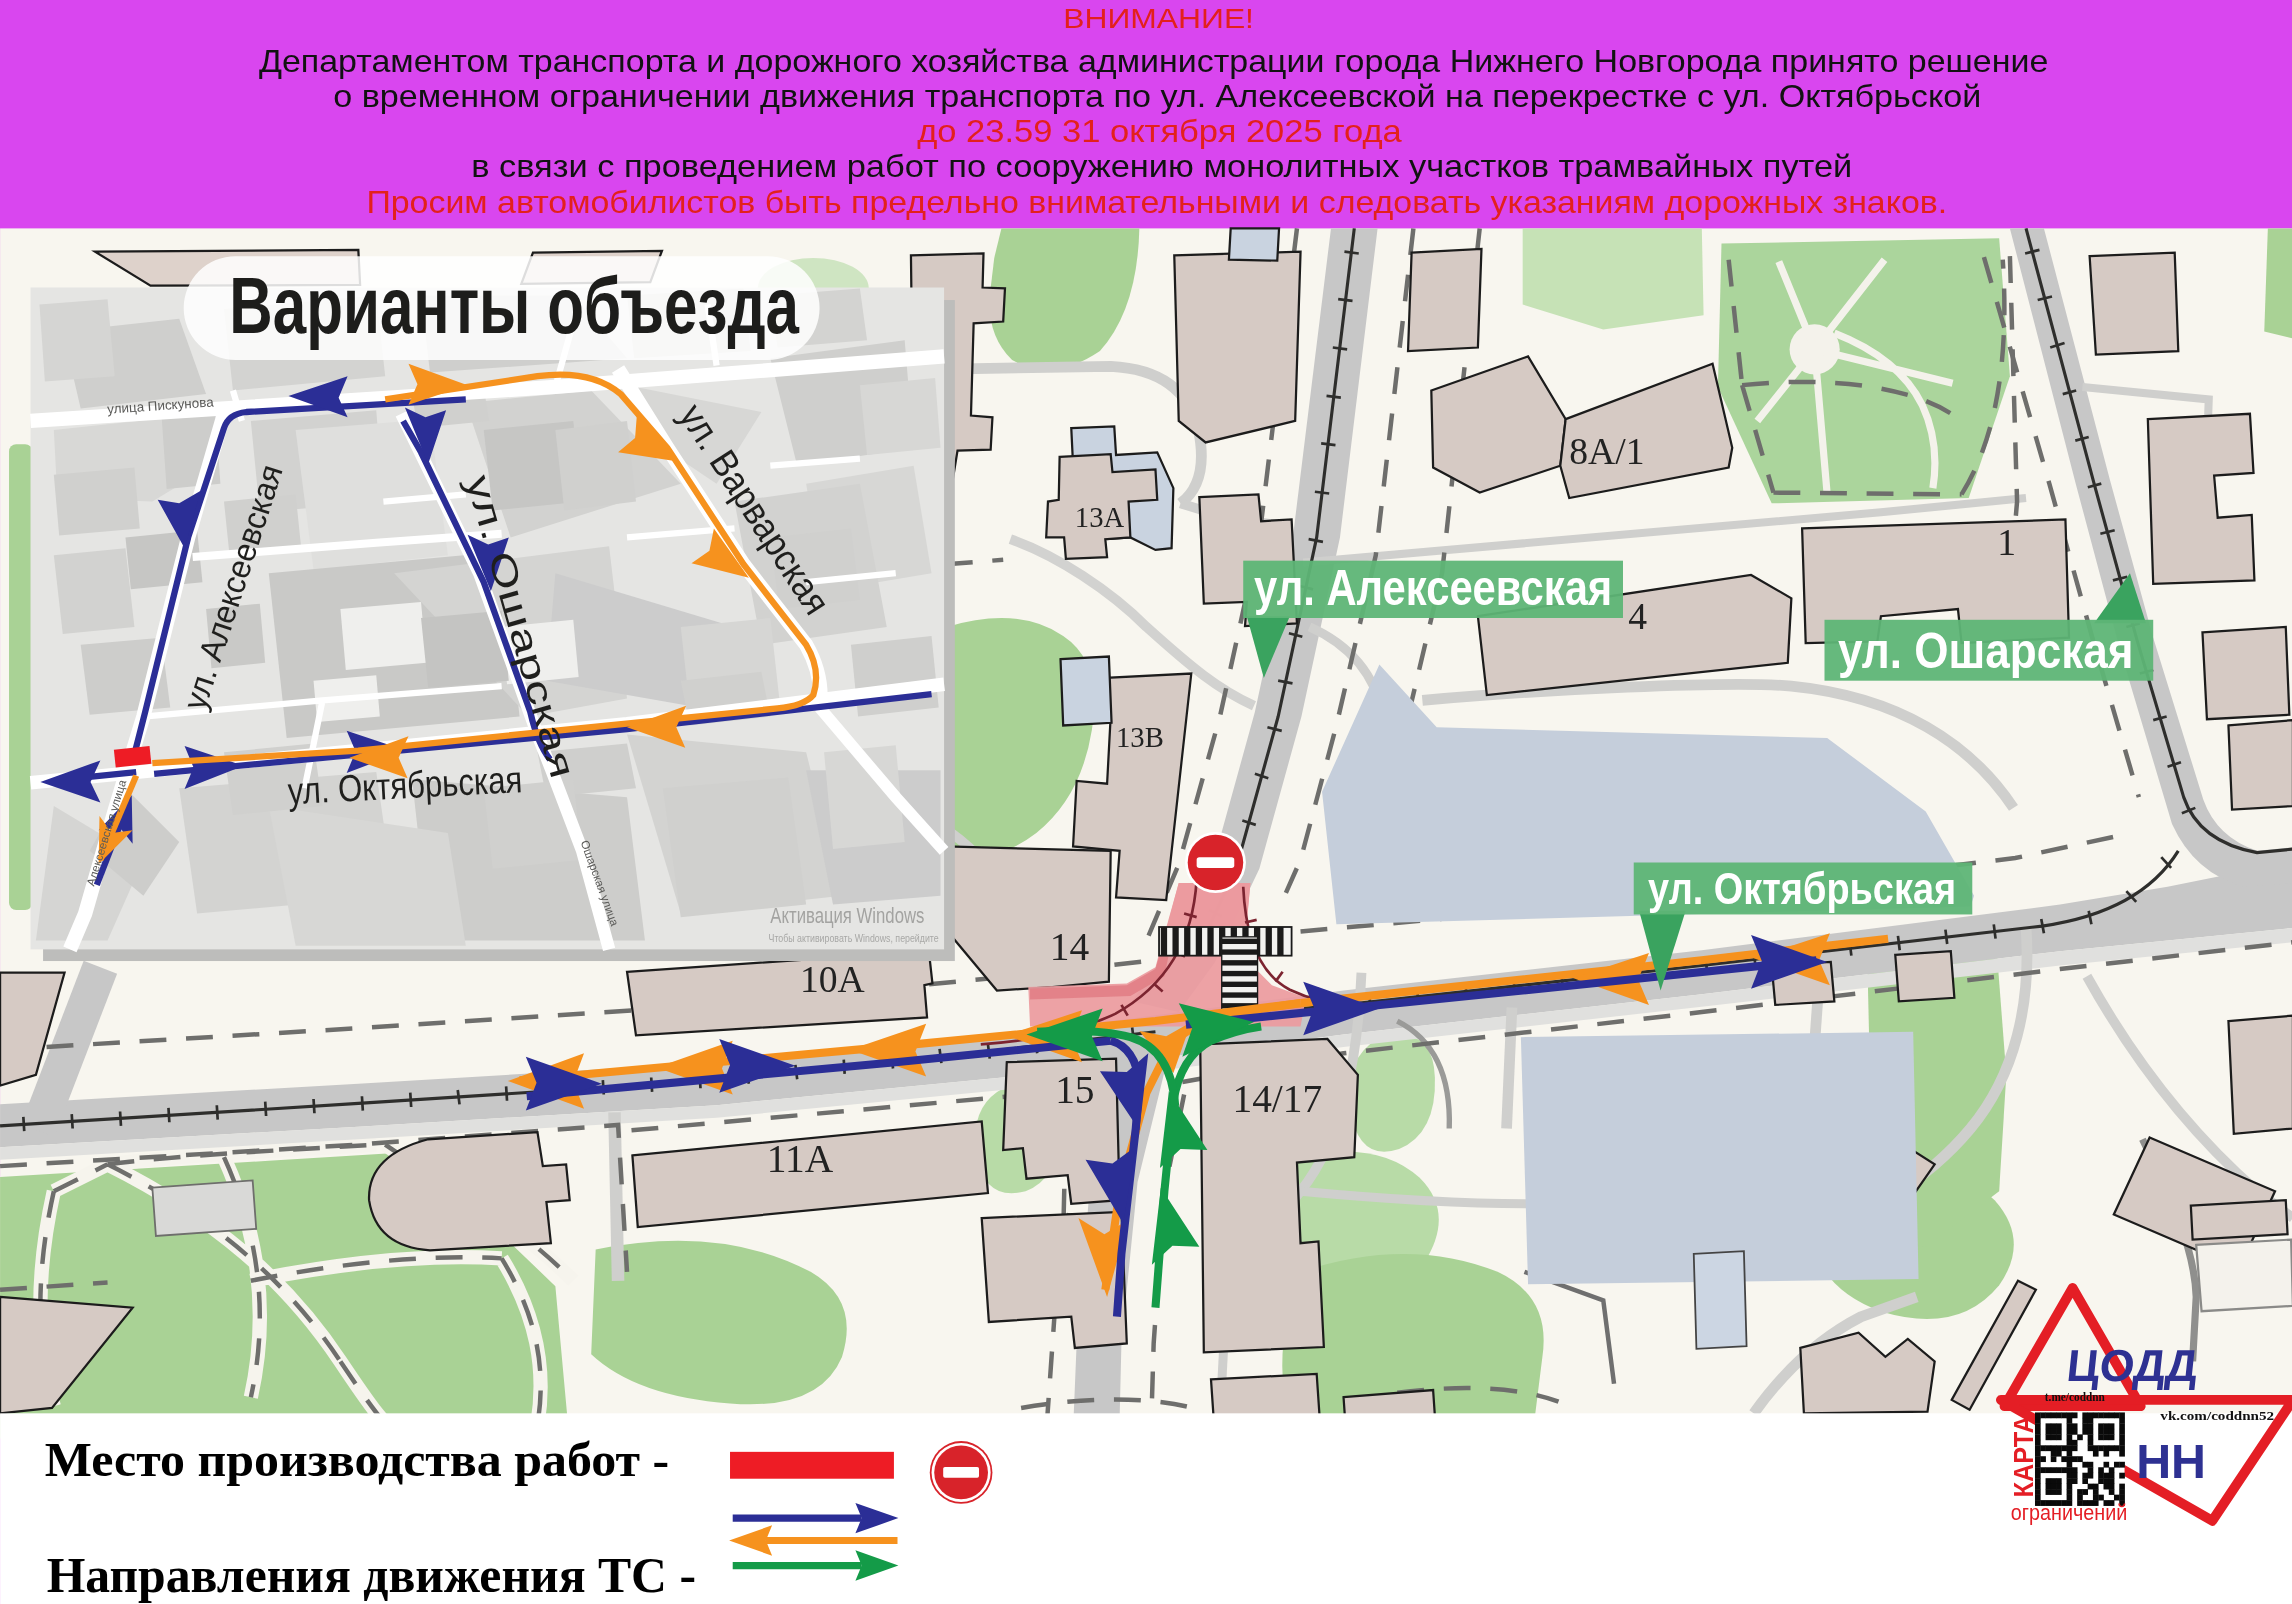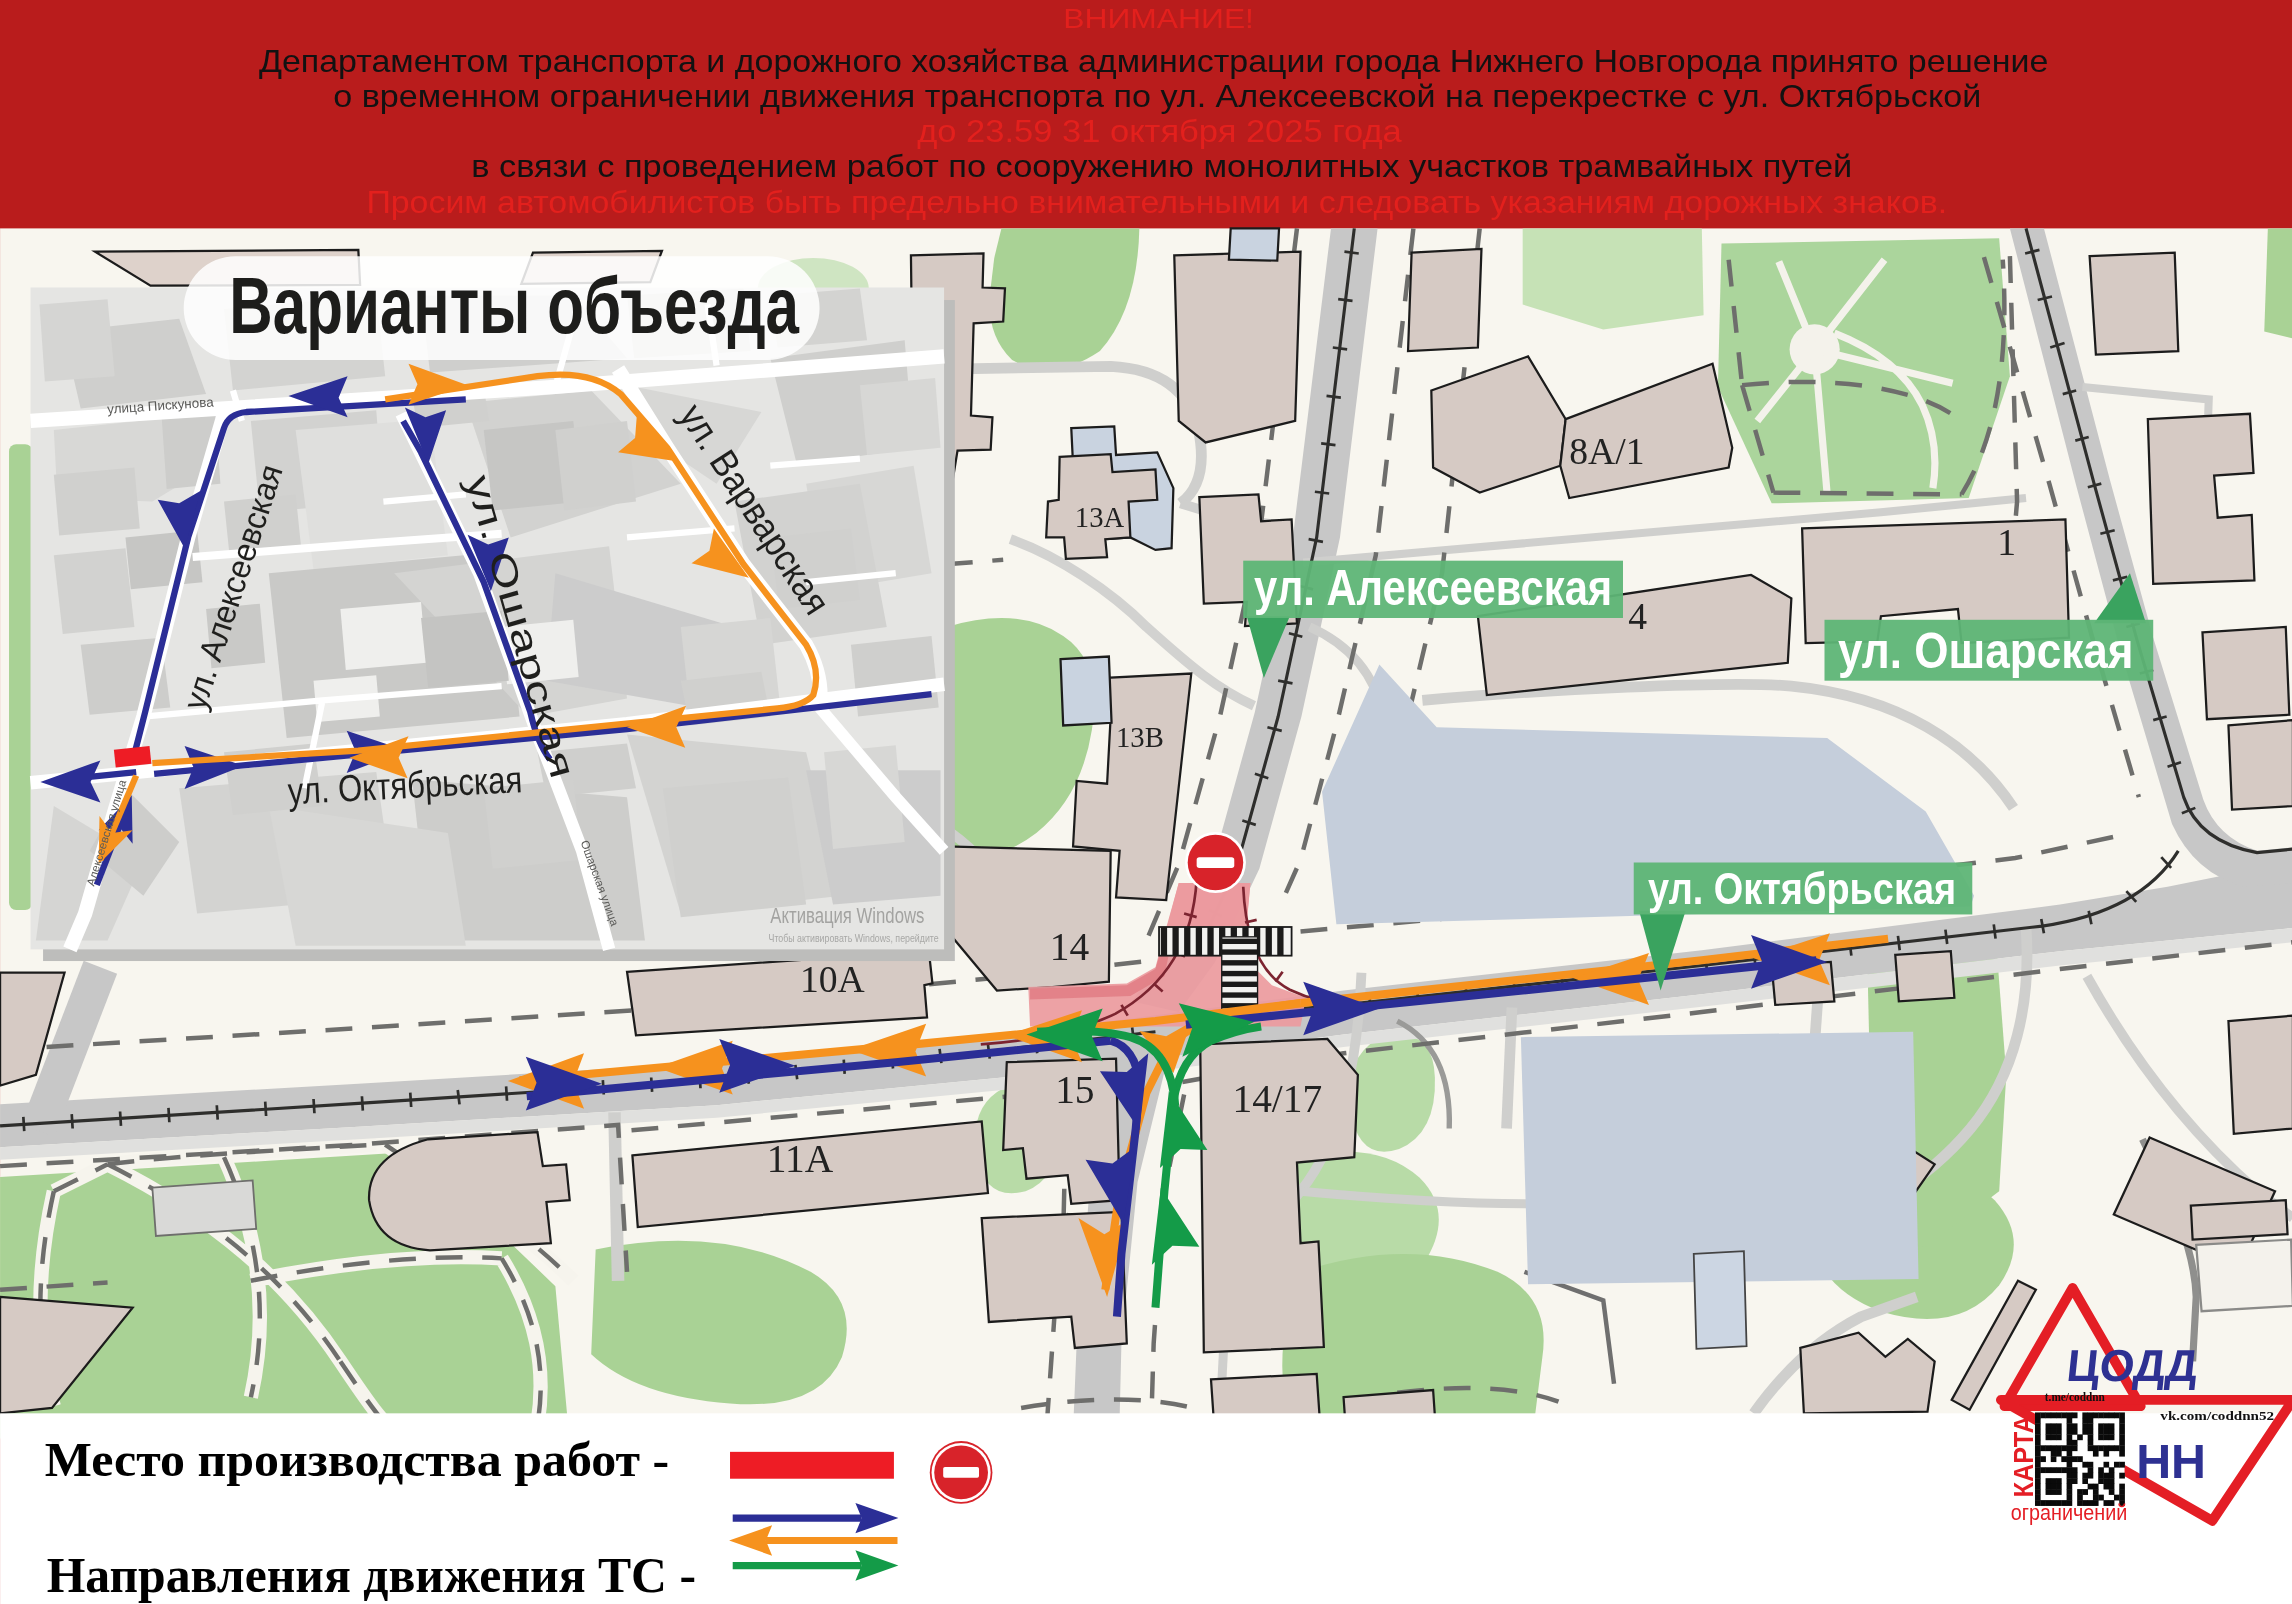--- a/index.html
+++ b/index.html
@@ -1,16 +1,16 @@
 <!DOCTYPE html>
 <html style="font-size:14.3px"><head>
 <meta charset="utf-8">
 <style>
   html,body{margin:0;padding:0;background:#ffffff;}
-  .wrap{position:relative;width:2293px;height:1605px;overflow:hidden;background:#b91c1c;
+  .wrap{position:relative;width:2293px;height:1605px;overflow:hidden;background:#d946ef;
         font-family:"Liberation Sans", sans-serif;}
 </style>
 </head>
 <body>
 <div class="wrap">
 
 <svg width="2293" height="1605" viewBox="0 0 2560 1792" style="position:absolute;left:0;top:0;">
 <g id="HEADER" font-family="Liberation Sans, sans-serif" font-size="36">
 
 <text x="1187" y="31" fill="#e3201d" font-size="30" textLength="213" lengthAdjust="spacingAndGlyphs">ВНИМАНИЕ!</text>

